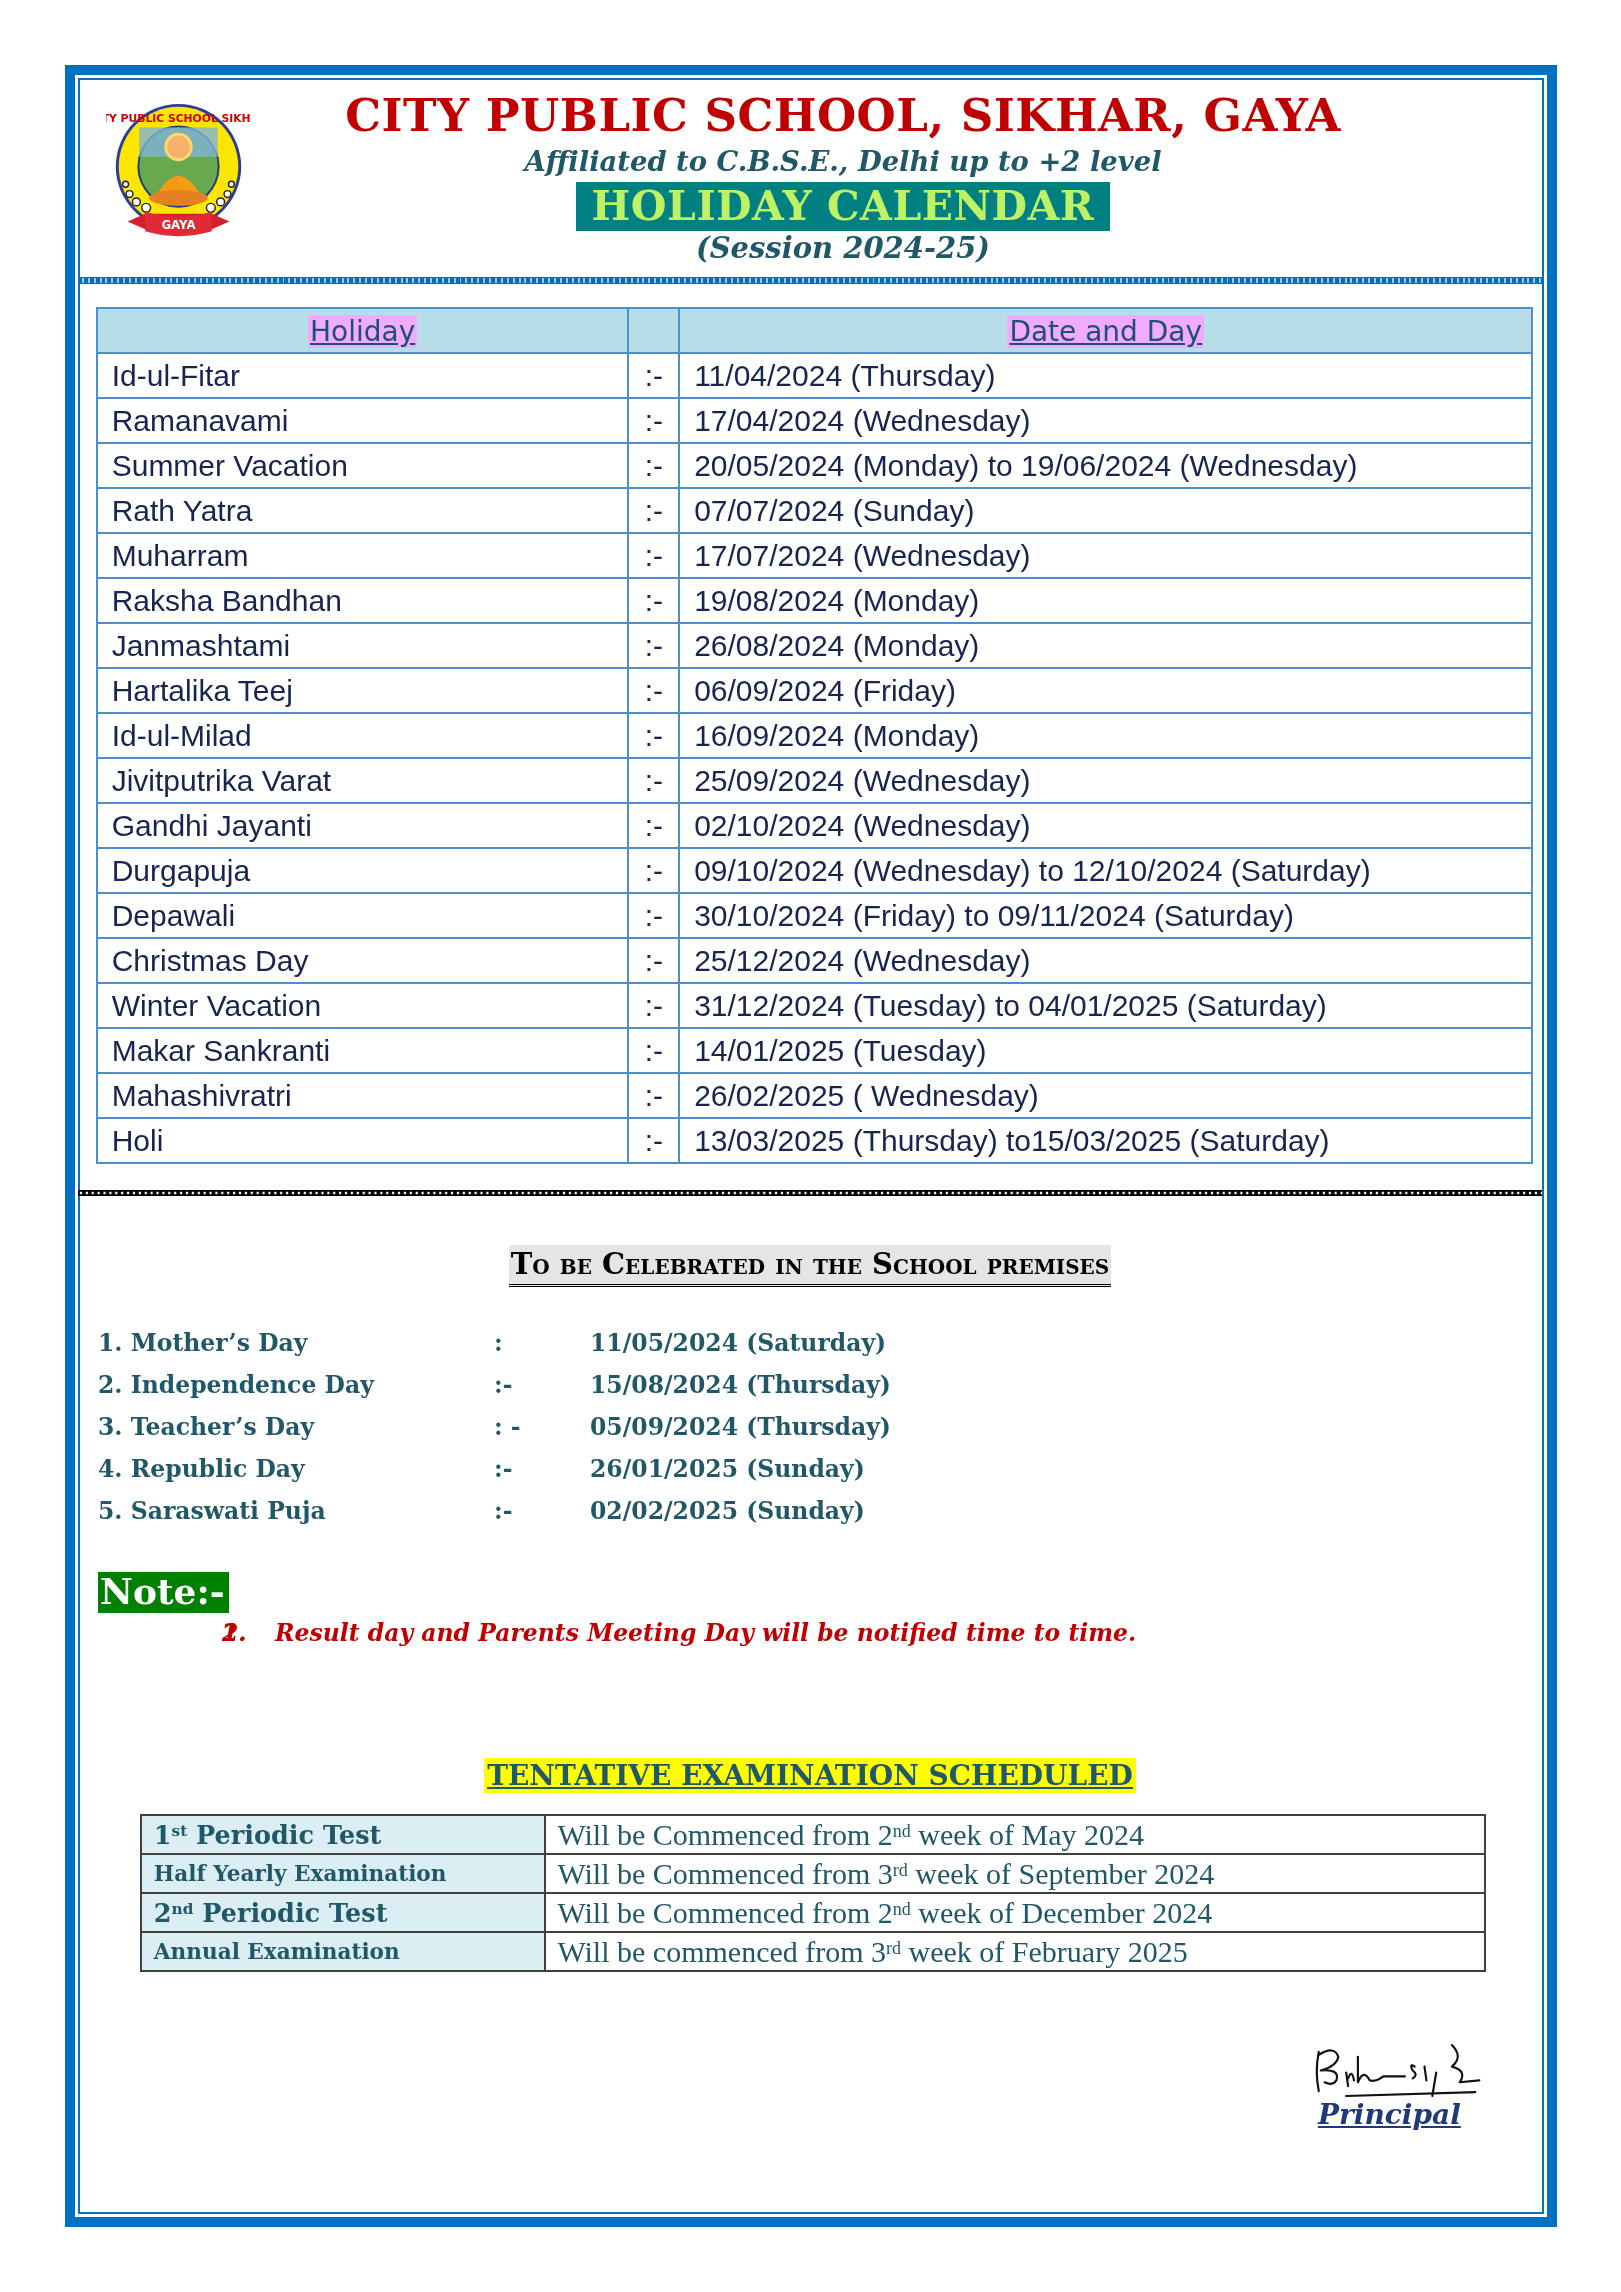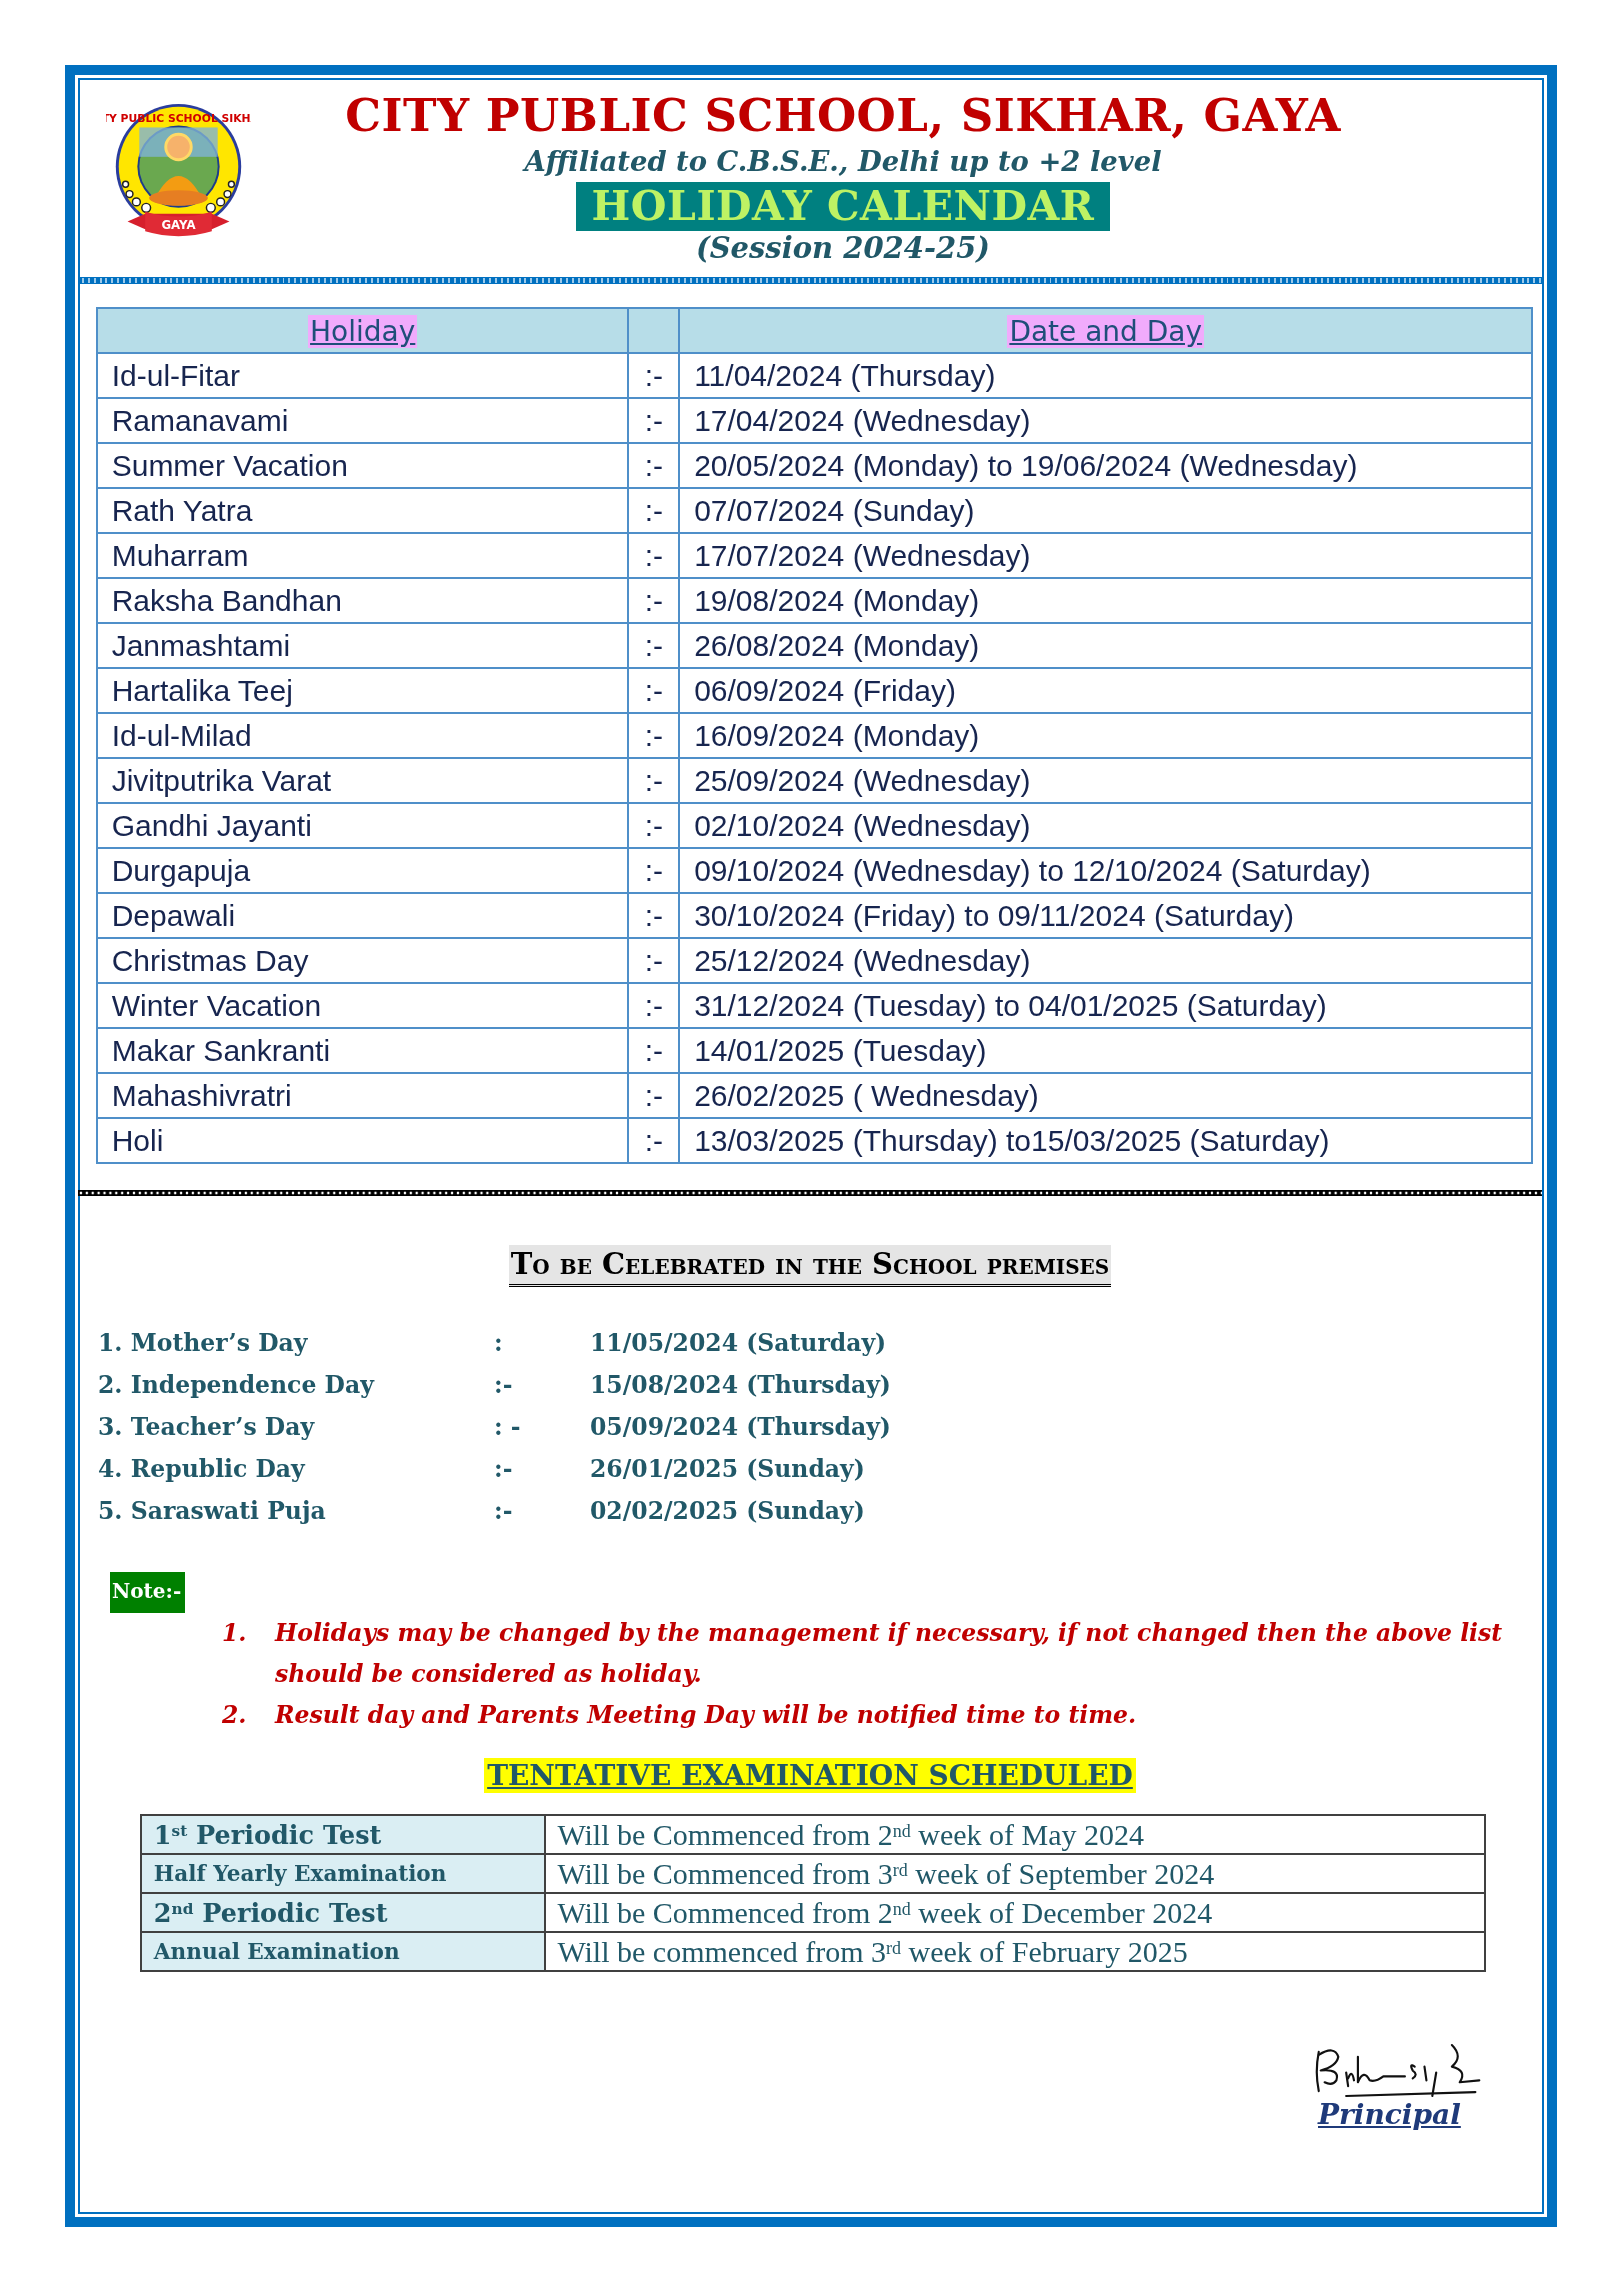--- a/index.html
+++ b/index.html
@@ -71,22 +71,22 @@
     border-bottom: 3.9px double #000000;
   }
   .celebrate-list { left: 98px; top: 1323px; width: 882px; color: #215868; font-size: 23.5px; }
   .celebrate-row { position: relative; height: 42px; line-height: 41px; }
   .celebrate-row .c-name { position: absolute; left: 0; }
   .celebrate-row .c-sep { position: absolute; left: 396px; }
   .celebrate-row .c-date { position: absolute; left: 492px; }
 
   
   .note-label {
-    left: 110px; top: 1572px; background: #008000; color: #ffffff;
-    font-size: 20px; line-height: 39px; padding: 0 3.9px 2px 2px;
+    left: 98px; top: 1572px; background: #008000; color: #ffffff;
+    font-size: 36px; line-height: 39px; padding: 0 3.9px 2px 2px;
   }
   .notes {
     left: 222px; top: 1613px; width: 1304px; color: #c00000;
     font-size: 23.5px; font-style: italic; line-height: 41px;
   }
   .note-item { position: relative; padding-left: 53px; }
   .note-item .num { position: absolute; left: 0; }
 
   
   .exam-head-wrap { left: 78px; top: 1758px; width: 1464px; text-align: center; }
@@ -287,21 +287,21 @@
     </div>
     <div class="celebrate-row">
       <span class="c-name">5. Saraswati Puja</span>
       <span class="c-sep">:-</span>
       <span class="c-date">02/02/2025 (Sunday)</span>
     </div>
   </div>
 
 <div class="abs note-label slab">Note:-</div>
 <div class="abs notes slab" id="notes-list">
-    <div class="note-item"><span class="num">1.</span><span>Holidays may be changed by the management if necessary, if not changed then the above list should be considered as holiday.</span></div>
+    <div class="note-item"><span class="num">1.</span></div>
     <div class="note-item"><span class="num">2.</span><span>Result day and Parents Meeting Day will be notified time to time.</span></div>
   </div>
 
 <div class="abs exam-head-wrap">
   <span class="exam-head">TENTATIVE EXAMINATION SCHEDULED</span>
 </div>
 <table class="abs exam-table">
   <tbody id="exam-body">
       <tr>
         <td class="ename"><span>1</span><sup>st</sup><span> Periodic Test</span></td>

